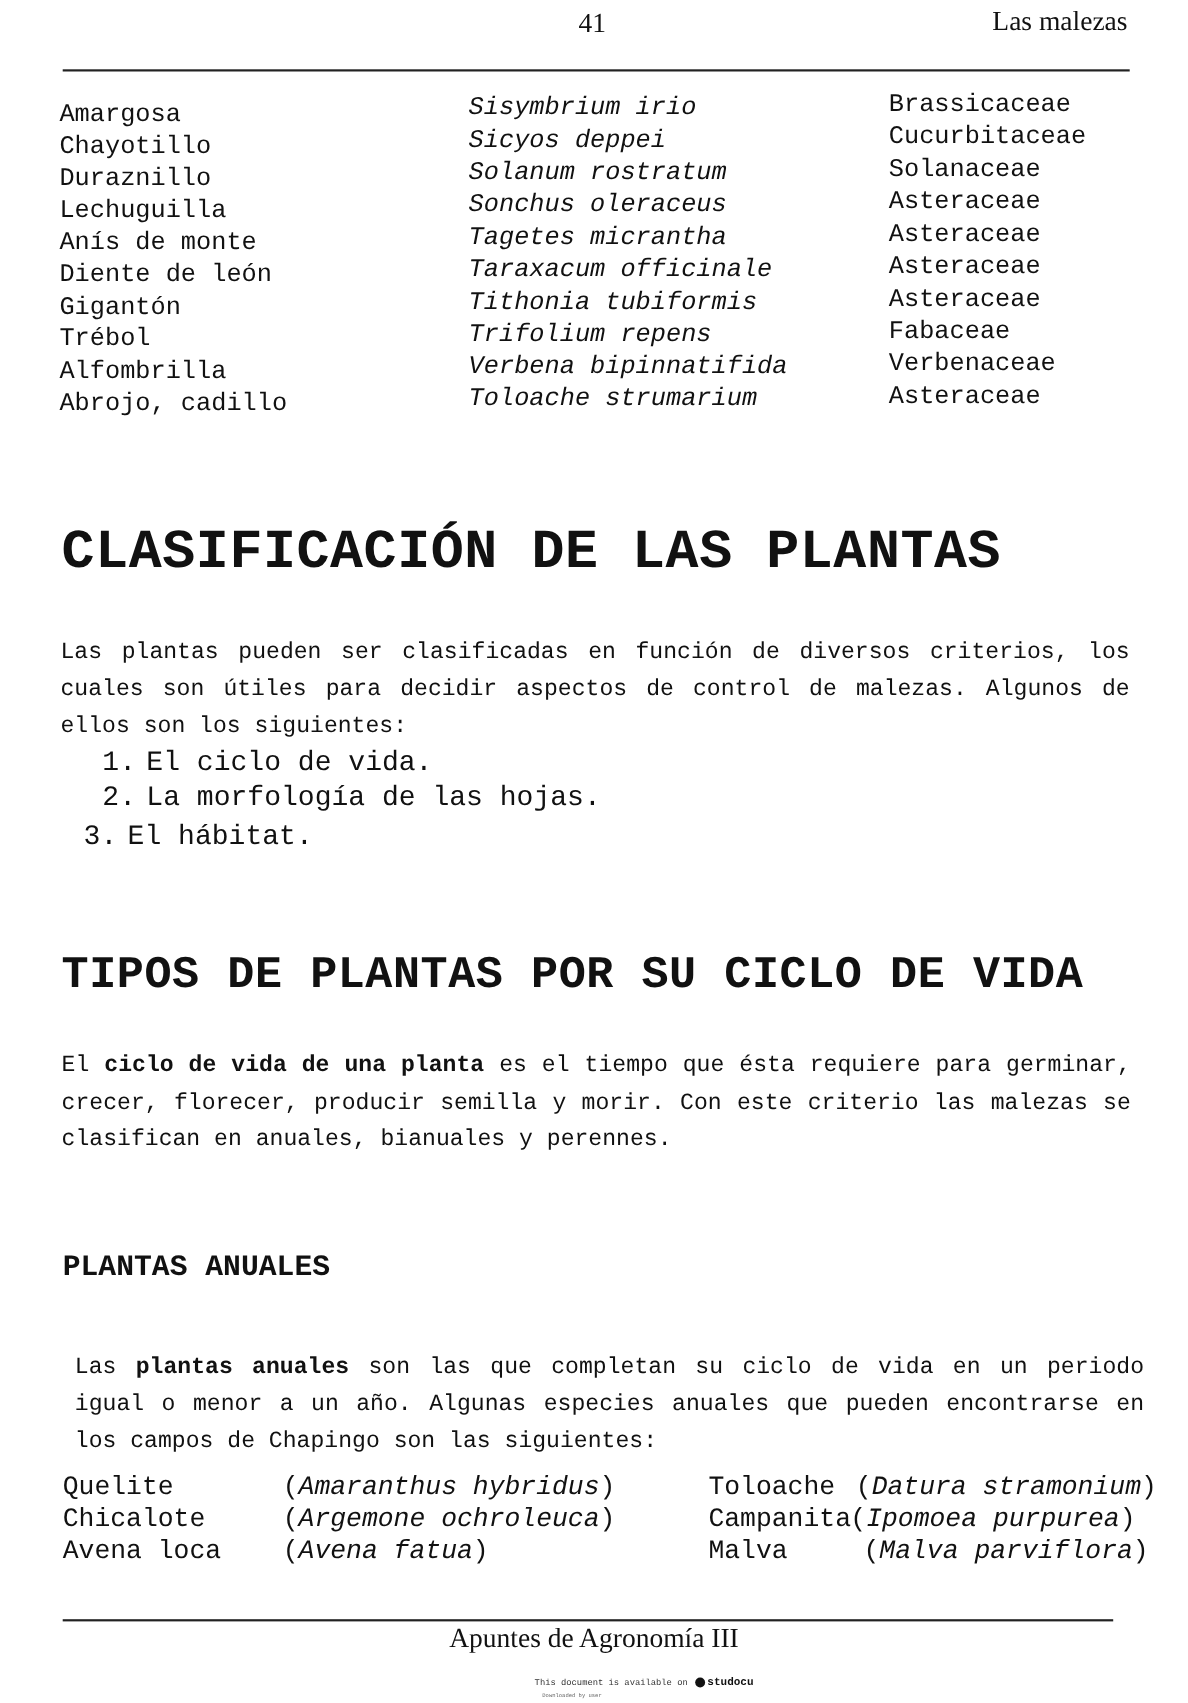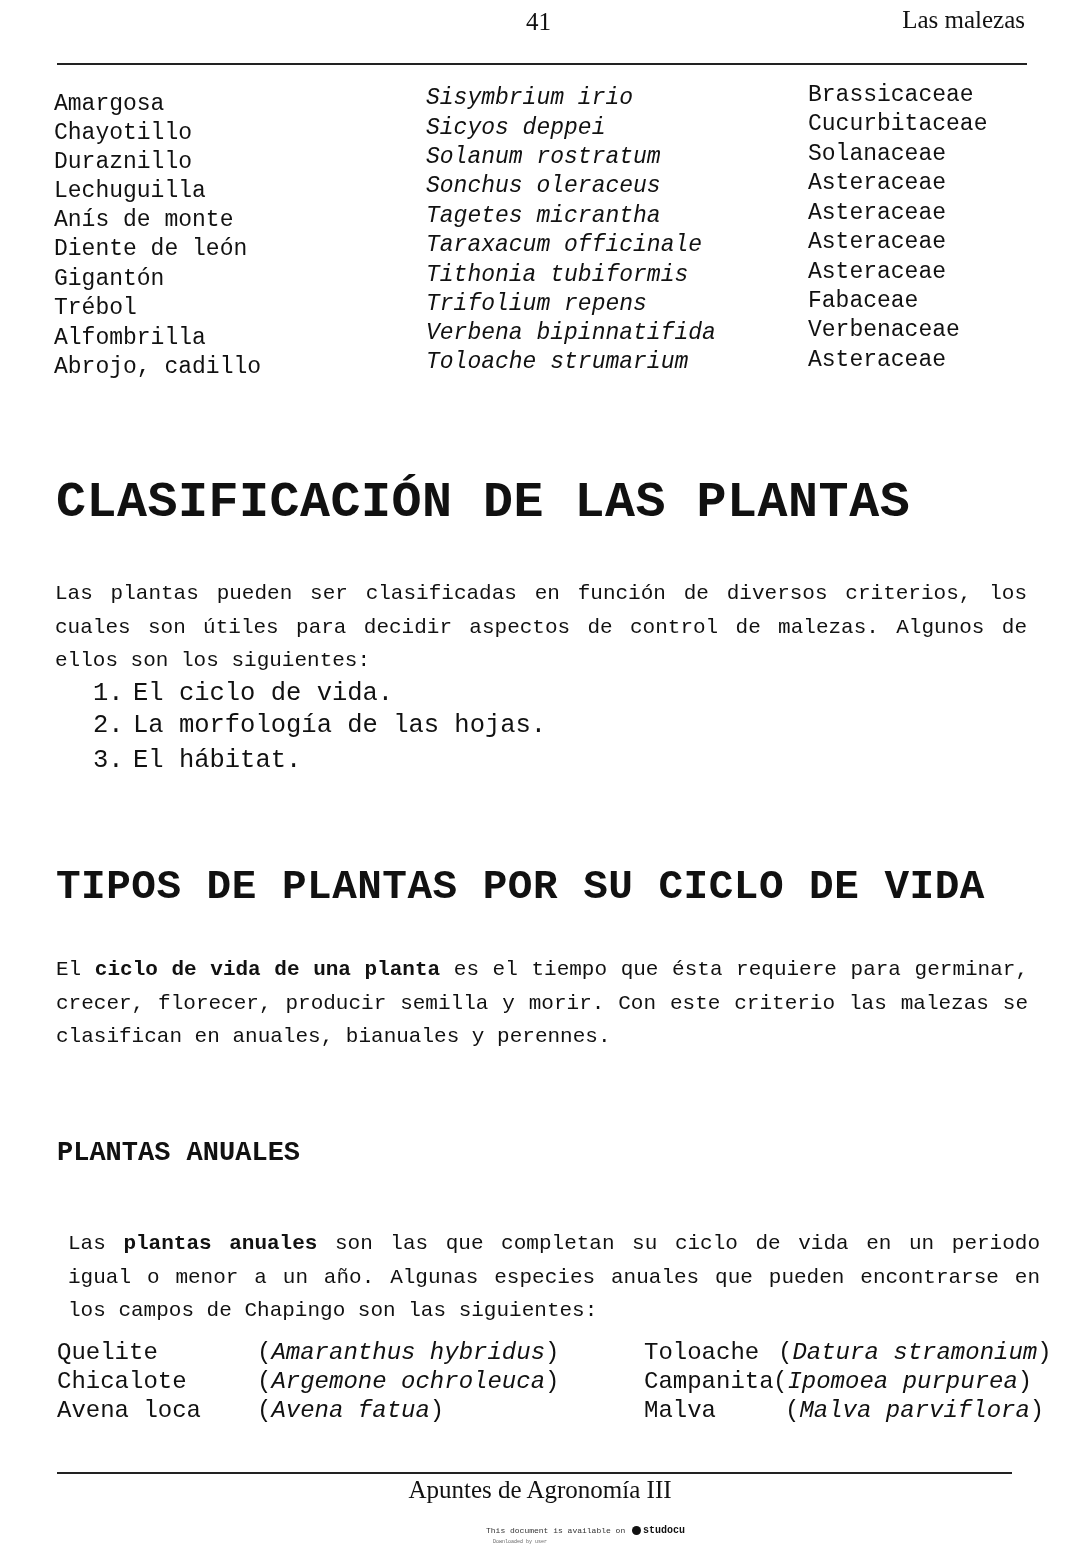--- a/index.html
+++ b/index.html
@@ -84,21 +84,21 @@
 </div>
 
 <div class="abs sans h1" style="left:56px; top:474px;">CLASIFICACIÓN DE LAS PLANTAS</div>
 <div class="abs sans body-text" style="left:55px; top:577px;">Las plantas pueden ser clasificadas en función de diversos criterios, los cuales son útiles para decidir aspectos de control de malezas. Algunos de ellos son los siguientes:</div>
 <div class="abs sans list-item" style="left:93px; top:678px;">
   <span class="num">1.</span><span>El ciclo de vida.</span>
 </div>
 <div class="abs sans list-item" style="left:93px; top:710px;">
   <span class="num">2.</span><span>La morfología de las hojas.</span>
 </div>
-<div class="abs sans list-item" style="left:93px; top:745px;">
+<div class="abs sans list-item" style="left:76px; top:745px;">
   <span class="num">3.</span><span>El hábitat.</span>
 </div>
 
 <div class="abs sans h1" style="left:56px; top:864px; font-size:41px;">TIPOS DE PLANTAS POR SU CICLO DE VIDA</div>
 <div class="abs sans body-text" style="left:56px; top:953px;"><span>El </span><b>ciclo de vida de una planta</b><span> es el tiempo que ésta requiere para germinar, crecer, florecer, producir semilla y morir. Con este criterio las malezas se clasifican en anuales, bianuales y perennes.</span></div>
 
 <div class="abs sans h2" style="left:57px; top:1138px;">PLANTAS ANUALES</div>
 <div class="abs sans body-text" style="left:68px; top:1207px;margin-top:20px;"><span>Las </span><b>plantas anuales</b><span> son las que completan su ciclo de vida en un periodo igual o menor a un año. Algunas especies anuales que pueden encontrarse en los campos de Chapingo son las siguientes:</span></div>
 
 <div class="abs sans" style="left:57px; top:1338px; width:500px;">

